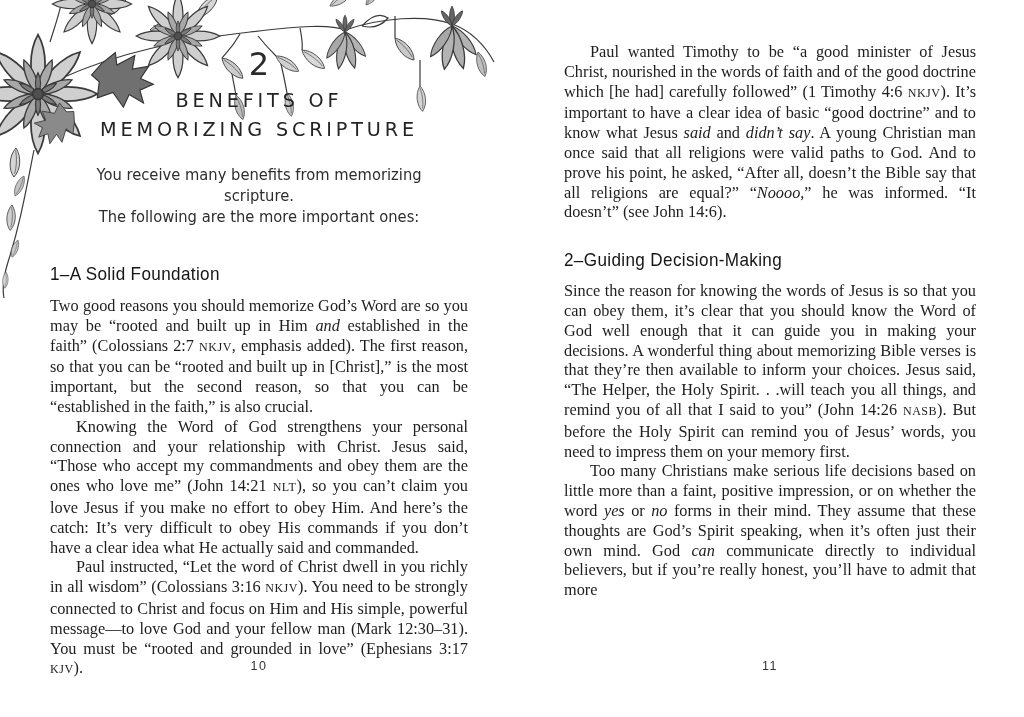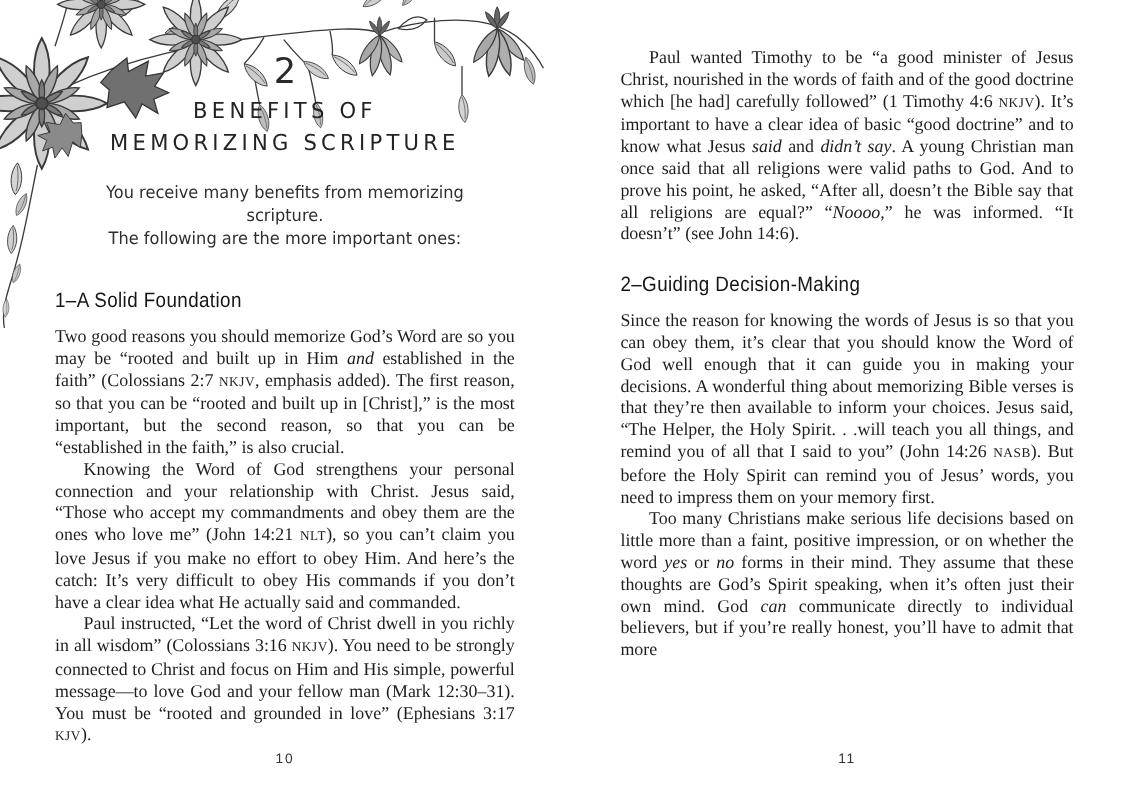--- a/index.html
+++ b/index.html
@@ -71,21 +71,21 @@
     color: #1d1d1d;
   }
   p.indent { text-indent: 26px; }
   .page-right p.first { margin-top: 42px; }
 
   p.body-para i { font-style: italic; margin-top: 25px; }
   sc { font-size: 0.74em; letter-spacing: 0.5px; }
 
   .folio {
     position: absolute;
-    bottom: 20px;
+    bottom: 44px;
     left: 0;
     width: 100%;
     text-align: center;
     font-family: "Liberation Sans", sans-serif;
     font-size: 12.5px;
     letter-spacing: 1.5px;
     color: #333333;
   }
 </style>
 </head>

